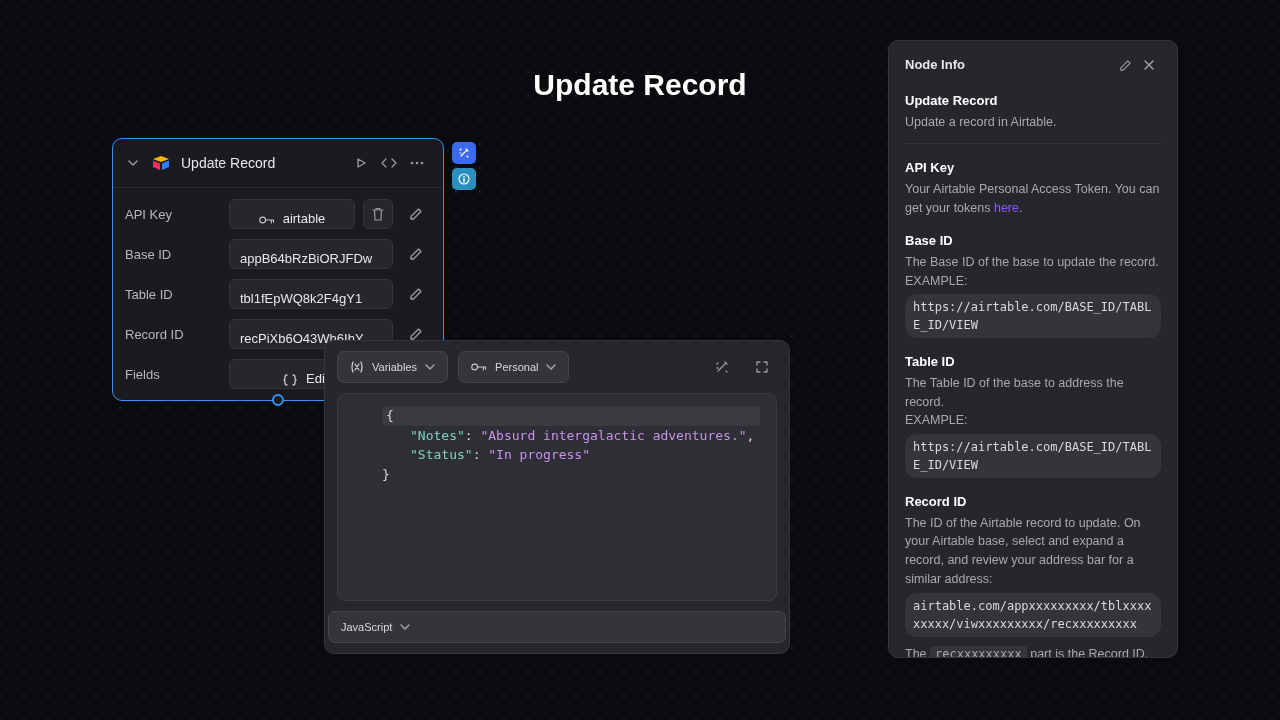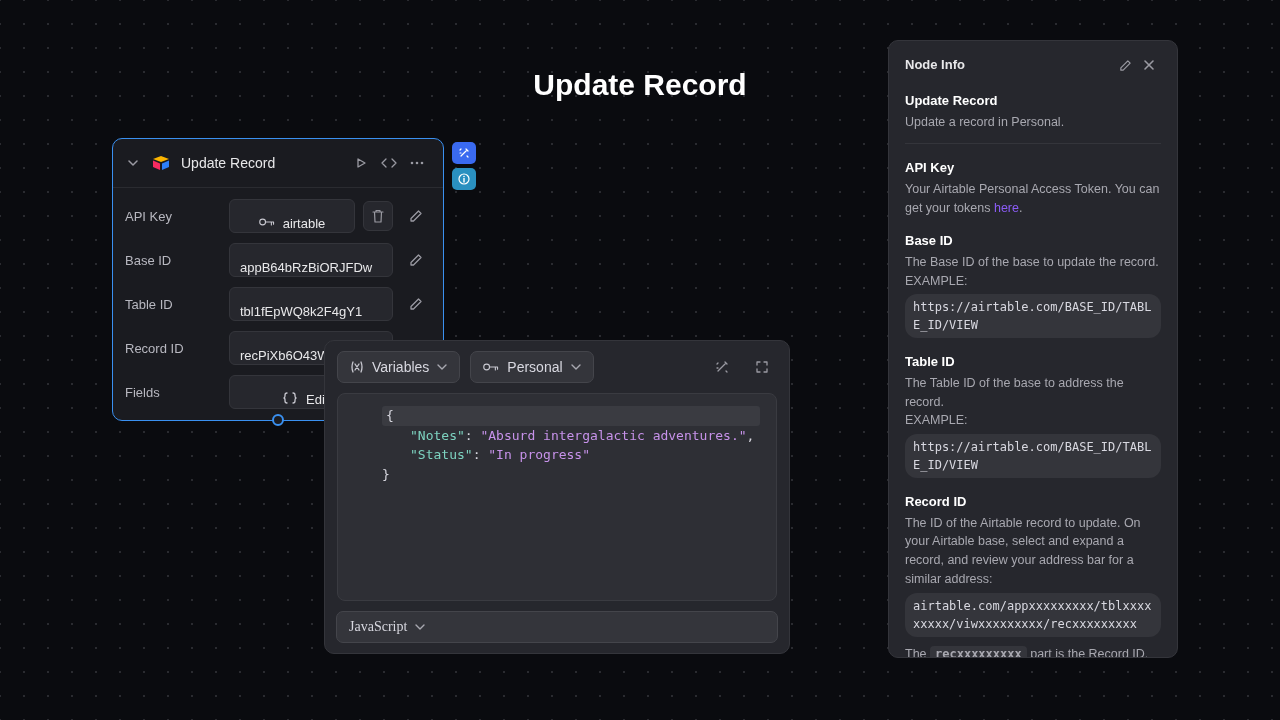--- a/index.html
+++ b/index.html
@@ -61,22 +61,22 @@
     display: flex; align-items: center;
     padding: 5px 12px; gap: 8px;
   }
   .param-label {
     width: 96px; font-size: 13px; color: #b8b8c0; flex-shrink: 0;
   }
   .param-value {
     flex: 1; height: 30px;
     background: #26272d; border: 1px solid #34353b;
     border-radius: 6px;
-    display: flex; align-items: flex-start; justify-content: center;
-    font-size: 13px; color: #e8e8ea; padding: 16px 10px;
+    display: flex; align-items: flex-end; justify-content: center;
+    font-size: 13px; color: #e8e8ea; padding: 2px 10px;
     cursor: text;
   }
   .param-value.secret { justify-content: center; gap: 8px; }
   .param-value.left { justify-content: flex-start; }
   .param-value.editor { justify-content: center; gap: 8px; cursor: pointer; }
   .row-icon {
     width: 30px; height: 30px; flex-shrink: 0;
     display: flex; align-items: center; justify-content: center;
     color: #9a9aa2; border-radius: 6px; cursor: pointer;
     background: #26272d; border: 1px solid #34353b;
@@ -112,21 +112,21 @@
     display: flex; flex-direction: column;
   }
   .editor-top {
     display: flex; align-items: center; padding: 10px 12px; gap: 10px;
   }
   .pill-btn {
     height: 32px; padding: 0 12px;
     background: #34353b; border: 1px solid #44454b;
     border-radius: 7px;
     display: flex; align-items: center; gap: 8px;
-    font-size: 14px; color: #d8d8e0; cursor: pointer;
+    font-size: 11px; color: #d8d8e0; cursor: pointer;
   }
   .spacer { flex: 1; }
   .icon-btn {
     width: 30px; height: 30px; display: flex; align-items: center;
     justify-content: center; color: #9a9aa2; cursor: pointer;
     border-radius: 6px;
   }
   .code-area {
     flex: 1; margin: 0 12px; background: #2e2f35; border-radius: 8px;
     padding: 12px 16px; font-family: "SF Mono", Menlo, Consolas, monospace;
@@ -134,21 +134,21 @@
     border: 1px solid #3a3b41;
   }
   .code-area .line1 { background: #3a3b41; display: inline-block; width: 100%; border-radius: 3px; padding: 0 4px; }
   .tok-brace { color: #d8d8e0; }
   .tok-key { color: #7dd3c0; }
   .tok-str { color: #c792ea; }
   .tok-punc { color: #d8d8e0; }
   .indent1 { padding-left: 28px; }
   .indent2 { padding-left: 56px; }
 
-  .editor-bottom { padding: 10px 11px; font-family: Liberation Serif, serif; }
+  .editor-bottom { padding: 10px 3px; }
 
   
   .info-panel {
     position: absolute; top: 40px; right: 102px;
     width: 290px; height: 618px;
     background: #26272d; border: 1px solid #34353b;
     border-radius: 10px; padding: 12px 16px;
     z-index: 5; overflow: hidden;
     font-size: 12.5px; line-height: 1.5;
   }
@@ -159,21 +159,21 @@
   .info-title { font-size: 13px; font-weight: 600; color: #fff; margin-bottom: 2px; }
   .info-body { color: #a8a8b0; }
   .info-code {
     display: block; margin-top: 4px; padding: 4px 8px;
     background: #34353b; border-radius: 12px;
     font-family: "SF Mono", Menlo, monospace; font-size: 12px;
     color: #d8d8e0; white-space: pre-wrap; word-break: break-all;
   }
   .info-code-inline {
     padding: 1px 5px; background: #34353b; border-radius: 4px;
-    font-family: "SF Mono", Menlo, monospace; font-size: 12px; font-weight: bold;
+    font-family: "SF Mono", Menlo, monospace; font-size: 12px;
   }
   a.link { color: #8b5cf6; text-decoration: none; }
 
   svg { display: block; }
 </style>
 </head>
 <body>
 
 <div class="dots"></div>
 
@@ -367,21 +367,21 @@
     </span>
     <span class="icon-btn" style="width:24px;height:24px">
       <svg width="12" height="12" viewBox="0 0 12 12">
           <path d="M2 2 L10 10 M10 2 L2 10" stroke="currentColor" stroke-width="1.6" stroke-linecap="round"></path>
         </svg>
     </span>
   </div>
 
   <div class="info-sec bordered">
     <div class="info-title">Update Record</div>
-    <div class="info-body">Update a record in Personal.</div>
+    <div class="info-body">Update a record in Airtable.</div>
   </div>
 
   <div class="info-sec">
     <div class="info-title">API Key</div>
     <div class="info-body">
       <span>Your Airtable Personal Access Token. You can get your tokens </span><a class="link">here</a><span>.</span>
     </div>
   </div>
 
   <div class="info-sec">

